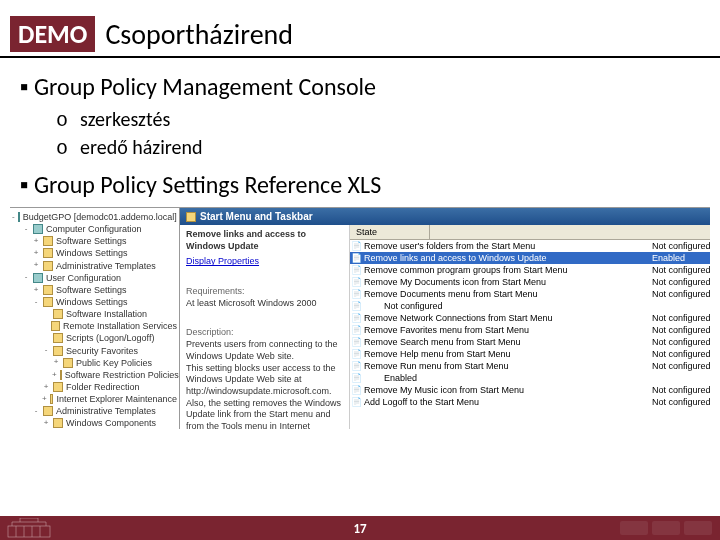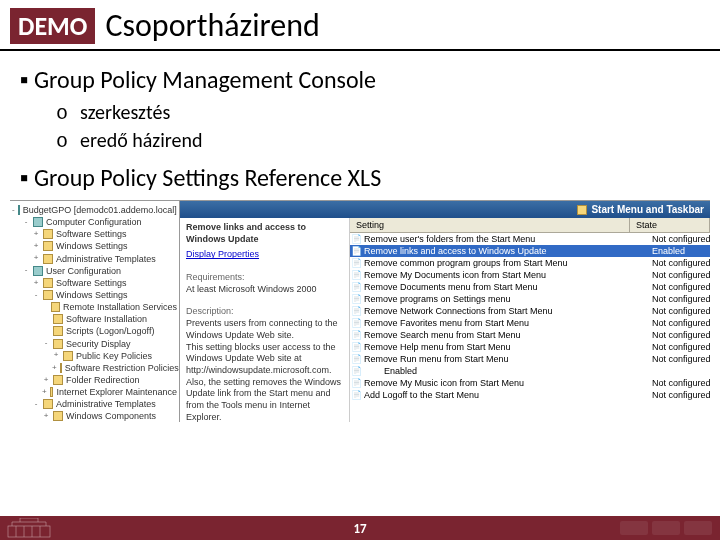--- a/index.html
+++ b/index.html
@@ -1,45 +1,45 @@
 <!DOCTYPE html>
 <html><head>
 <meta charset="utf-8">
 <style>
   * { margin: 0; padding: 0; box-sizing: border-box; }
   body { width: 720px; height: 540px; font-family: Calibri, Arial, sans-serif; background: #fff; position: relative; overflow: hidden; }
 
-  .header { border-bottom: 2px solid #000; padding: 6px 10px 4px 10px; display: flex; align-items: center; gap: 10px; }
+  .header { border-bottom: 2px solid #000; padding: 16px 10px 4px 10px; display: flex; align-items: center; gap: 10px; }
   .demo-badge { background: #7a2430; color: #fff; font-weight: bold; font-size: 26px; padding: 2px 8px; }
-  .title { font-size: 32px; color: #000; }
+  .title { font-size: 28px; color: #000; }
 
   .content { padding: 14px 20px 0 20px; }
   .bullet-l1 { font-size: 24px; color: #000; margin-bottom: 6px; }
   .bullet-l1::before { content: "▪ "; }
   .sub { margin-left: 36px; margin-bottom: 3px; font-size: 20px; }
   .sub::before { content: "o  "; font-family: 'Courier New', monospace; }
 
   .screenshot { margin: 8px 10px 0 10px; display: flex; font-size: 9px; font-family: Tahoma, sans-serif; border-top: 1px solid #999; height: 222px; overflow: hidden; }
   .tree { width: 170px; border-right: 1px solid #999; padding: 3px 2px; color: #333; line-height: 1.35; white-space: nowrap; overflow: hidden; }
   .tree-row { display: flex; align-items: center; gap: 3px; }
   .exp { width: 8px; text-align: center; color: #666; font-size: 8px; }
   .ico { width: 10px; height: 10px; display: inline-block; background: #f5d67a; border: 1px solid #b09040; }
   .ico.blue { background: #9cc; border-color: #488; }
   .ind1 { margin-left: 10px; } .ind2 { margin-left: 20px; } .ind3 { margin-left: 30px; } .ind4 { margin-left: 40px; }
 
   .right { flex: 1; display: flex; flex-direction: column; }
-  .tabhdr { background: linear-gradient(#3b6ea5,#1f4f8b); color: #fff; padding: 3px 6px; display: flex; align-items: center; gap: 4px; font-size: 10px; font-weight: bold; justify-content: flex-end; }
+  .tabhdr { background: linear-gradient(#3b6ea5,#1f4f8b); color: #fff; padding: 3px 6px; display: flex; align-items: center; gap: 4px; font-size: 10px; font-weight: bold; }
   .tabhdr .ico { background: #f5d67a; border-color: #b09040; }
   .cols { display: flex; background: #ece9d8; border-bottom: 1px solid #aca899; }
   .cols span { padding: 2px 6px; border-right: 1px solid #aca899; }
   .cols .c1 { flex: 1; } .cols .c2 { width: 80px; }
   .panes { display: flex; flex: 1; }
   .desc { width: 170px; padding: 4px 6px; border-right: 1px solid #ccc; color: #333; line-height: 1.3; overflow: hidden; }
   .desc b { display: block; margin-bottom: 4px; }
-  .desc .lbl { color: #666; margin-top: 11px; }
+  .desc .lbl { color: #666; margin-top: 18px; }
   .list { flex: 1; overflow: hidden; }
   .row { display: flex; padding: 1px 0; }
   .row.sel { background: #316ac5; color: #fff; }
   .row .ic { width: 14px; text-align: center; }
   .row .s { flex: 1; white-space: nowrap; overflow: hidden; text-overflow: ellipsis; }
   .row .st { width: 78px; white-space: nowrap; padding-left: 20px; }
 
   .footer { position: absolute; bottom: 0; left: 0; right: 0; height: 24px; background: #7a2430; color: #fff; display: flex; align-items: center; justify-content: center; font-size: 13px; font-weight: bold; margin-top: 40px; }
   .logos { position: absolute; right: 8px; display: flex; gap: 4px; }
   .logo { width: 28px; height: 14px; background: rgba(255,255,255,.08); border-radius: 2px; }
@@ -99,36 +99,36 @@
         <span>Software Settings</span>
       </div>
     <div class="tree-row ind2">
         <span class="exp">-</span>
         <span class="ico"></span>
         <span>Windows Settings</span>
       </div>
     <div class="tree-row ind3">
         <span class="exp"></span>
         <span class="ico"></span>
+        <span>Software Installation</span>
+      </div>
+    <div class="tree-row ind3">
+        <span class="exp"></span>
+        <span class="ico"></span>
         <span>Remote Installation Services</span>
       </div>
     <div class="tree-row ind3">
         <span class="exp"></span>
         <span class="ico"></span>
-        <span>Software Installation</span>
-      </div>
-    <div class="tree-row ind3">
-        <span class="exp"></span>
-        <span class="ico"></span>
         <span>Scripts (Logon/Logoff)</span>
       </div>
     <div class="tree-row ind3">
         <span class="exp">-</span>
         <span class="ico"></span>
-        <span>Security Display</span>
+        <span>Security Favorites</span>
       </div>
     <div class="tree-row ind4">
         <span class="exp">+</span>
         <span class="ico"></span>
         <span>Public Key Policies</span>
       </div>
     <div class="tree-row ind4">
         <span class="exp">+</span>
         <span class="ico"></span>
         <span>Software Restriction Policies</span>
@@ -166,21 +166,20 @@
         <b>Remove links and access to Windows Update</b>
         <div style="color:#0000cc;text-decoration:underline">Display Properties</div>
         <div class="lbl">Requirements:</div>
         <div>At least Microsoft Windows 2000</div>
         <div class="lbl">Description:</div>
         <div>Prevents users from connecting to the Windows Update Web site.</div>
         <div style="">This setting blocks user access to the Windows Update Web site at http://windowsupdate.microsoft.com. Also, the setting removes the Windows Update link from the Start menu and from the Tools menu in Internet Explorer.</div>
       </div>
       <div class="list">
         <div class="cols">
-          <span class="c1">Setting</span>
           <span class="c2">State</span>
         </div>
         <div id="rows">
             <div class="row">
               <span class="ic">📄</span>
               <span class="s">Remove user's folders from the Start Menu</span>
               <span class="st">Not configured</span>
             </div>
             <div class="row sel">
               <span class="ic">📄</span>
@@ -197,21 +196,20 @@
               <span class="s">Remove My Documents icon from Start Menu</span>
               <span class="st">Not configured</span>
             </div>
             <div class="row">
               <span class="ic">📄</span>
               <span class="s">Remove Documents menu from Start Menu</span>
               <span class="st">Not configured</span>
             </div>
             <div class="row">
               <span class="ic">📄</span>
-              <span class="s">Remove programs on Settings menu</span>
               <span class="st">Not configured</span>
             </div>
             <div class="row">
               <span class="ic">📄</span>
               <span class="s">Remove Network Connections from Start Menu</span>
               <span class="st">Not configured</span>
             </div>
             <div class="row">
               <span class="ic">📄</span>
               <span class="s">Remove Favorites menu from Start Menu</span>

